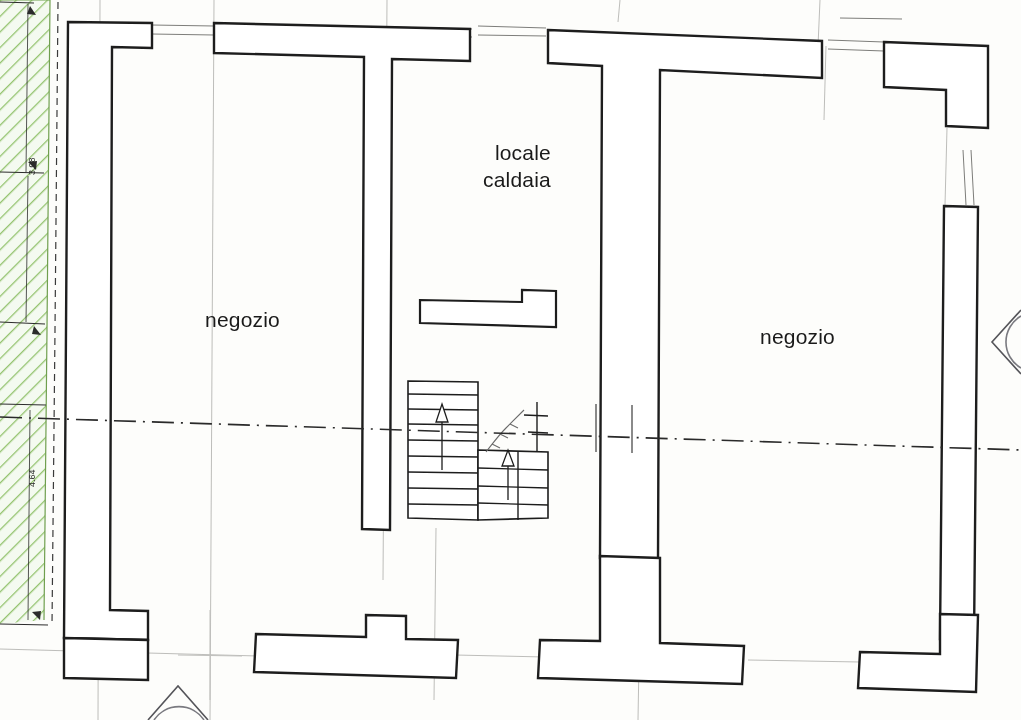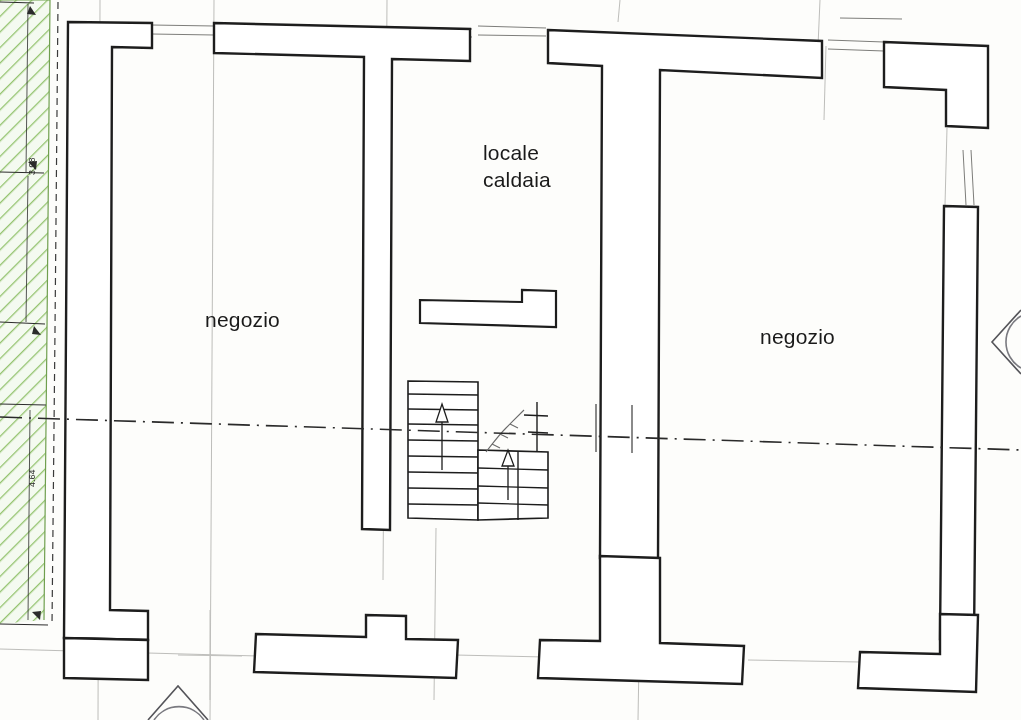--- a/index.html
+++ b/index.html
@@ -12,21 +12,21 @@
   }
   #plan-svg{position:absolute;left:0;top:0;width:1021px;height:720px;display:block;}
   .room-label{
     position:absolute;
     color:#1a1a1a;
     font-family:"Liberation Sans",sans-serif;
     font-size:21px;
     letter-spacing:0.2px;
     white-space:pre;
     line-height:1.28;
-    text-align:left;
+    text-align:right;
     user-select:none;
   }
   .dim-label{
     position:absolute;
     color:#2b2b2b;
     font-family:"Liberation Sans",sans-serif;
     font-size:9px;
     letter-spacing:0px;
     white-space:nowrap;
     transform-origin:left top;

